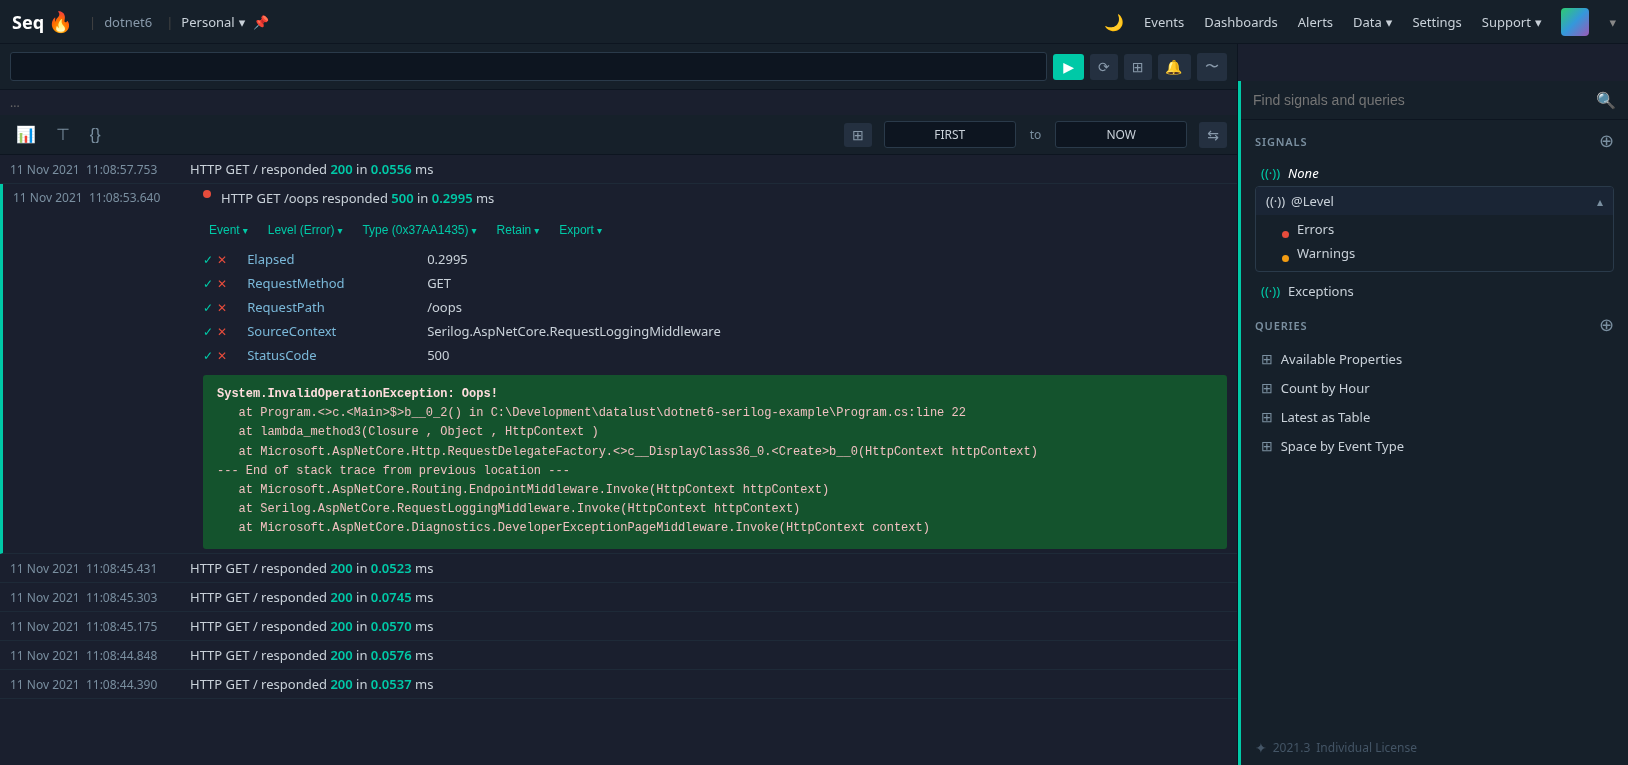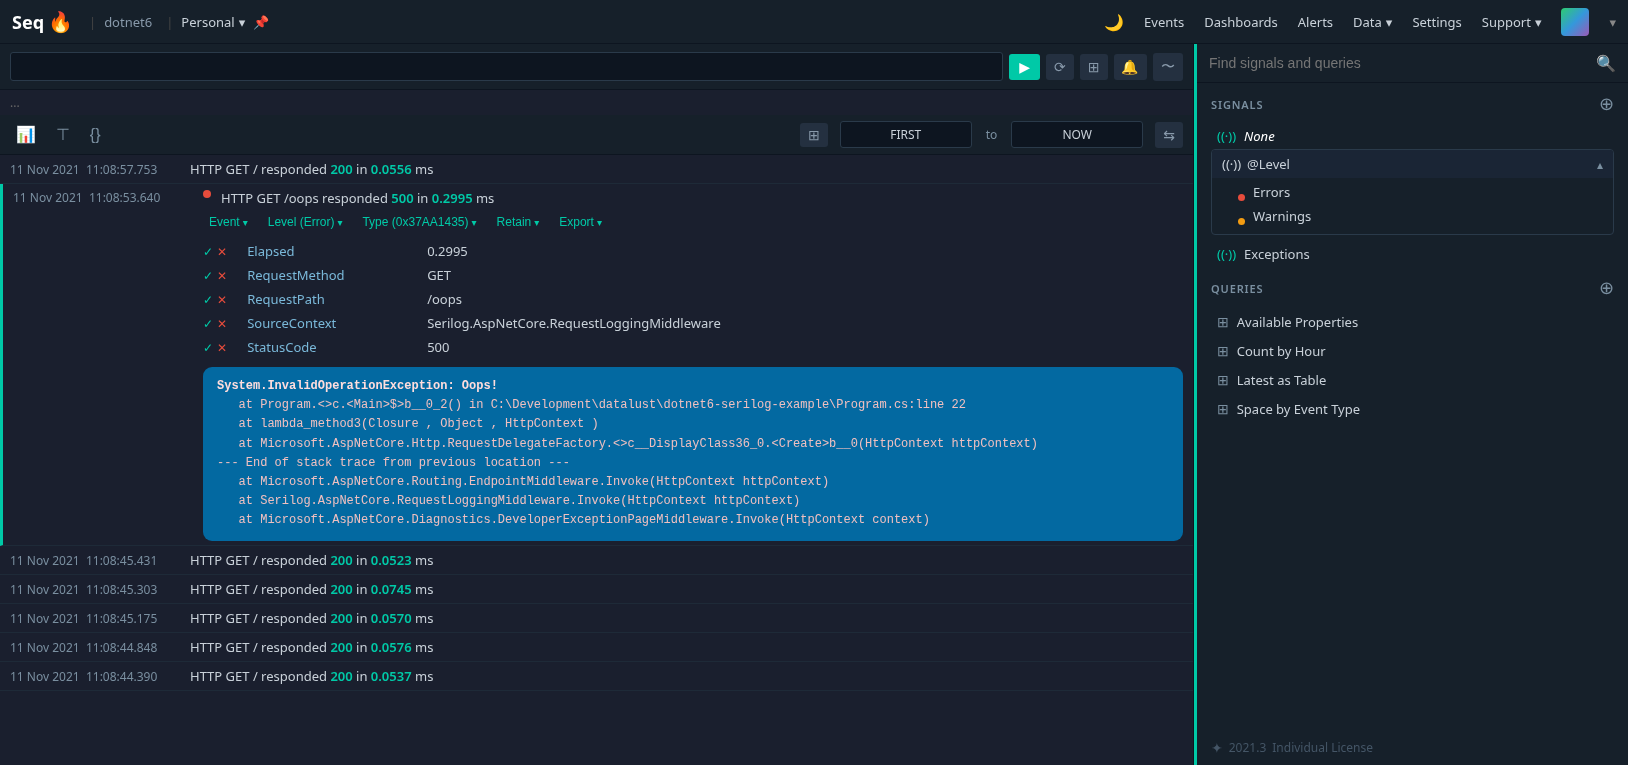--- a/index.html
+++ b/index.html
@@ -129,21 +129,21 @@
     }
     .expanded-timestamp { color: #7a8fa0; font-size: 12px; min-width: 180px; flex-shrink: 0; }
     .expanded-message { color: #c9d1d9; flex: 1; }
     .error-dot { width: 8px; height: 8px; border-radius: 50%; background: #e74c3c; flex-shrink: 0; margin-top: 1px; }
     .expanded-tags {
       display: flex; gap: 8px; padding: 4px 10px 4px 200px; flex-wrap: wrap;
     }
     .tag-btn {
       background: none; border: none; color: #00c9a7; cursor: pointer;
       font-size: 12px; display: flex; align-items: center; gap: 3px;
-      padding: 2px 6px; border-radius: 3px;
+      padding: 2px 6px; border-radius: 3px; margin-top: 8px;
     }
     .tag-chevron { font-size: 10px; }
 
     
     .props-table {
       padding: 4px 10px 4px 200px;
     }
     .prop-row {
       display: flex;
       align-items: center;
@@ -152,38 +152,39 @@
     }
     .prop-checks { display: flex; gap: 4px; color: #00c9a7; font-size: 12px; }
     .prop-check { color: #00c9a7; cursor: pointer; }
     .prop-cross { color: #e74c3c; cursor: pointer; }
     .prop-name { color: #7ab8d9; min-width: 160px; font-size: 13px; }
     .prop-value { color: #c9d1d9; font-size: 13px; }
 
     
     .stack-trace-box {
       margin: 4px 10px 4px 200px;
-      background: #0369a1;
-      border-radius: 9px;
+      background: #14532d;
+      border-radius: 3px;
       padding: 10px 14px;
       font-family: 'Consolas', 'Courier New', monospace;
       font-size: 12px;
       color: #f0c0c0;
       line-height: 1.6;
     }
     .stack-trace-box .exc-type { color: #ffdddd; font-weight: bold; }
 
     
     .right-panel {
-      width: 434px;
+      width: 390px;
       flex-shrink: 0;
       background: #16202a;
       display: flex;
       flex-direction: column;
       border-left: 3px solid #00c9a7;
+      margin-top: 37px;
     }
 
     
     .signals-search {
       display: flex;
       align-items: center;
       padding: 8px 12px;
       border-bottom: 1px solid #0d1520;
       gap: 8px;
     }

